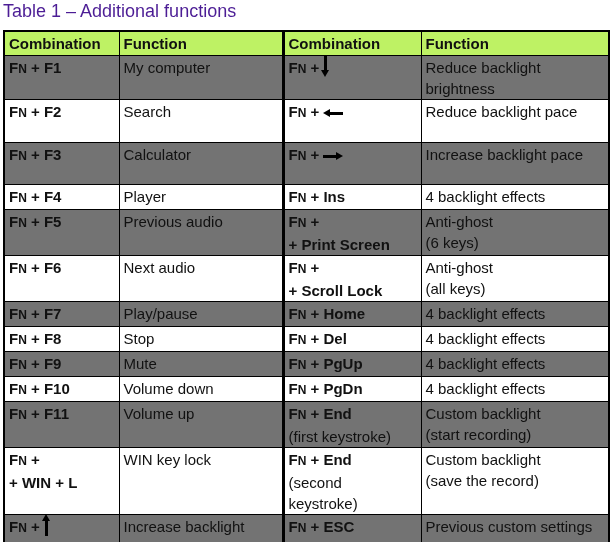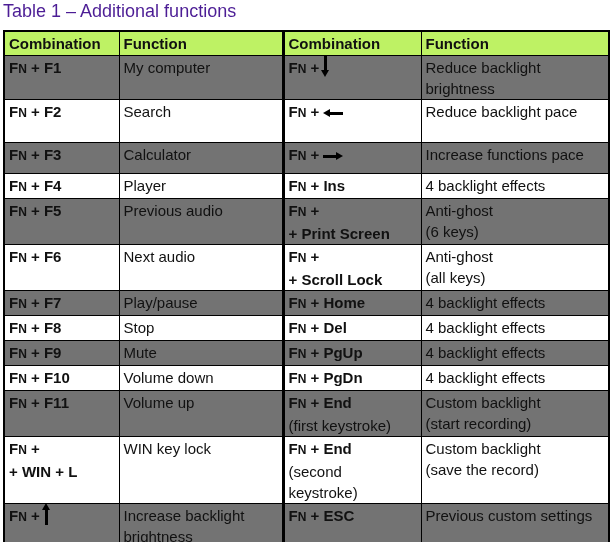--- a/index.html
+++ b/index.html
@@ -73,32 +73,32 @@
         <td>
           <div>Search</div>
         </td>
         <td class="mid">
           <div class="combo"><span class="fn-key"><span>F</span><span class="small">N</span></span><span> + </span><span class="arrow left"></span></div>
         </td>
         <td>
           <div>Reduce backlight pace</div>
         </td>
       </tr>
-      <tr class="shade" style="height: 31px;">
+      <tr class="shade" style="height: 42px;">
         <td>
           <div class="combo"><span class="fn-key"><span>F</span><span class="small">N</span></span><span> + </span><span>F3</span></div>
         </td>
         <td>
           <div>Calculator</div>
         </td>
         <td class="mid">
           <div class="combo"><span class="fn-key"><span>F</span><span class="small">N</span></span><span> + </span><span class="arrow right"></span></div>
         </td>
         <td>
-          <div>Increase functions pace</div>
+          <div>Increase backlight pace</div>
         </td>
       </tr>
       <tr class="plain" style="height: 23px;">
         <td>
           <div class="combo"><span class="fn-key"><span>F</span><span class="small">N</span></span><span> + </span><span>F4</span></div>
         </td>
         <td>
           <div>Player</div>
         </td>
         <td class="mid">

